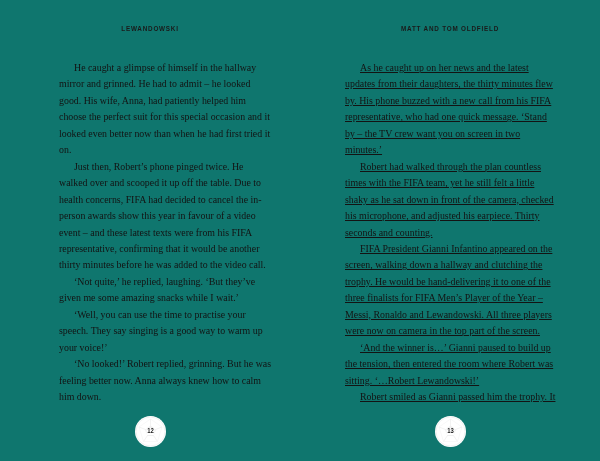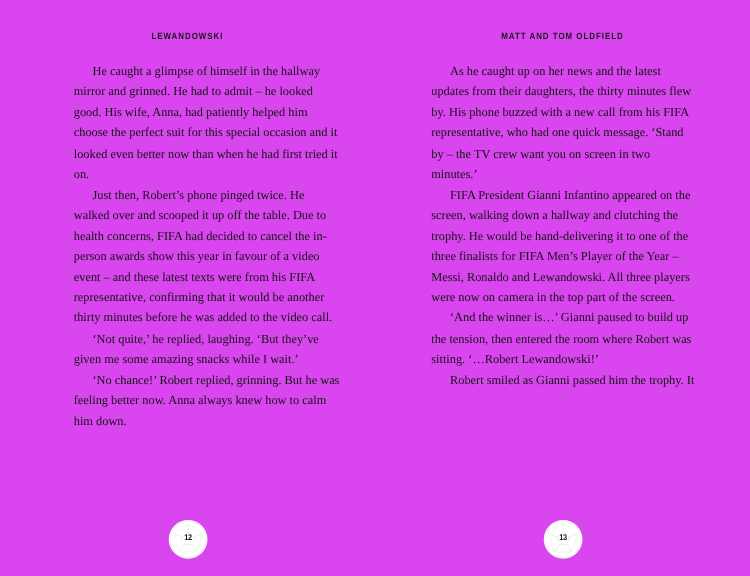--- a/index.html
+++ b/index.html
@@ -17,21 +17,21 @@
     position: relative;
     width: 600px;
     height: 461px;
     background: #ffffff;
   }
   .page {
     position: absolute;
     top: 0;
     height: 461px;
     width: 300px;
-    background: #d946ef;
+    background: #0f766e;
   }
   .page-left { left: 0; }
   .page-right { left: 300px; }
 
   .running-head {
     position: absolute;
     top: 24px;
     left: 0;
     width: 300px;
     text-align: center;
@@ -40,36 +40,36 @@
     font-weight: bold;
     letter-spacing: 0.9px;
     color: #1a1a1a;
     transform: scaleX(0.88);
     transform-origin: center;
     white-space: nowrap;
   }
 
   .text-block {
     position: absolute;
-    top: 50px;
+    top: 60px;
     font-size: 9.9px;
     line-height: 16.45px;
     color: #131313;
     text-align: left;
     -webkit-font-smoothing: antialiased;
   }
   .page-left .text-block {
     left: 59px;
     width: 214px;
   }
   .page-right .text-block {
     left: 345px;
     width: 213px;
   }
-  .page-right .text-block { left: 45px; }
+  .page-right .text-block { left: 45px; text-decoration: underline; }
 
   p.para {
     margin: 0;
     text-indent: 15px;
     text-align: left;
   }
 
   
   .folio {
     position: absolute;
@@ -116,41 +116,43 @@
 
 <div class="spread">
 
   <div class="page page-left">
     <div class="running-head">LEWANDOWSKI</div>
 
     <div class="text-block">
       <p class="para">He caught a glimpse of himself in the hallway mirror and grinned. He had to admit – he looked good. His wife, Anna, had patiently helped him choose the perfect suit for this special occasion and it looked even better now than when he had first tried it on.</p>
       <p class="para">Just then, Robert’s phone pinged twice. He walked over and scooped it up off the table. Due to health concerns, FIFA had decided to cancel the in-person awards show this year in favour of a video event – and these latest texts were from his FIFA representative, confirming that it would be another thirty minutes before he was added to the video call.</p>
       <p class="para">‘Not quite,’ he replied, laughing. ‘But they’ve given me some amazing snacks while I wait.’</p>
-      <p class="para">‘No chance!’ Robert replied, grinning. But he was feeling better now. Anna always knew how to calm him down.</p>
+      <p class="para">‘Well, you can use the time to practise your speech. They say singing is a good way to warm up your voice!’</p>
+      <p class="para">‘No looked!’ Robert replied, grinning. But he was feeling better now. Anna always knew how to calm him down.</p>
     </div>
 
     <div class="folio">
       <div class="ball">
         <svg viewBox="0 0 62 62" xmlns="http://www.w3.org/2000/svg">
           <circle cx="31" cy="31" r="29" fill="#ffffff" stroke="#ededed" stroke-width="1.6"></circle>
           <polygon points="31,20 41,27 37,39 25,39 21,27" fill="#f0f0f0" stroke="#e6e6e6" stroke-width="1"></polygon>
           <path d="M31,20 L31,6 M41,27 L54,22 M37,39 L45,51 M25,39 L17,51 M21,27 L8,22" stroke="#ececec" stroke-width="1.4" fill="none"></path>
           <path d="M31,6 L54,22 M54,22 L45,51 M45,51 L17,51 M17,51 L8,22 M8,22 L31,6" stroke="#f2f2f2" stroke-width="1.1" fill="none"></path>
         </svg>
         <span class="folio-num">12</span>
       </div>
     </div>
   </div>
 
   <div class="page page-right">
     <div class="running-head">MATT AND TOM OLDFIELD</div>
 
     <div class="text-block">
       <p class="para">As he caught up on her news and the latest updates from their daughters, the thirty minutes flew by. His phone buzzed with a new call from his FIFA representative, who had one quick message. ‘Stand by – the TV crew want you on screen in two minutes.’</p>
+      <p class="para">Robert had walked through the plan countless times with the FIFA team, yet he still felt a little shaky as he sat down in front of the camera, checked his microphone, and adjusted his earpiece. Thirty seconds and counting.</p>
       <p class="para">FIFA President Gianni Infantino appeared on the screen, walking down a hallway and clutching the trophy. He would be hand-delivering it to one of the three finalists for FIFA Men’s Player of the Year – Messi, Ronaldo and Lewandowski. All three players were now on camera in the top part of the screen.</p>
       <p class="para">‘And the winner is…’ Gianni paused to build up the tension, then entered the room where Robert was sitting. ‘…Robert Lewandowski!’</p>
       <p class="para">Robert smiled as Gianni passed him the trophy. It</p>
     </div>
 
     <div class="folio">
       <div class="ball">
         <svg viewBox="0 0 62 62" xmlns="http://www.w3.org/2000/svg">
           <circle cx="31" cy="31" r="29" fill="#ffffff" stroke="#ededed" stroke-width="1.6"></circle>
           <polygon points="31,20 41,27 37,39 25,39 21,27" fill="#f0f0f0" stroke="#e6e6e6" stroke-width="1"></polygon>

